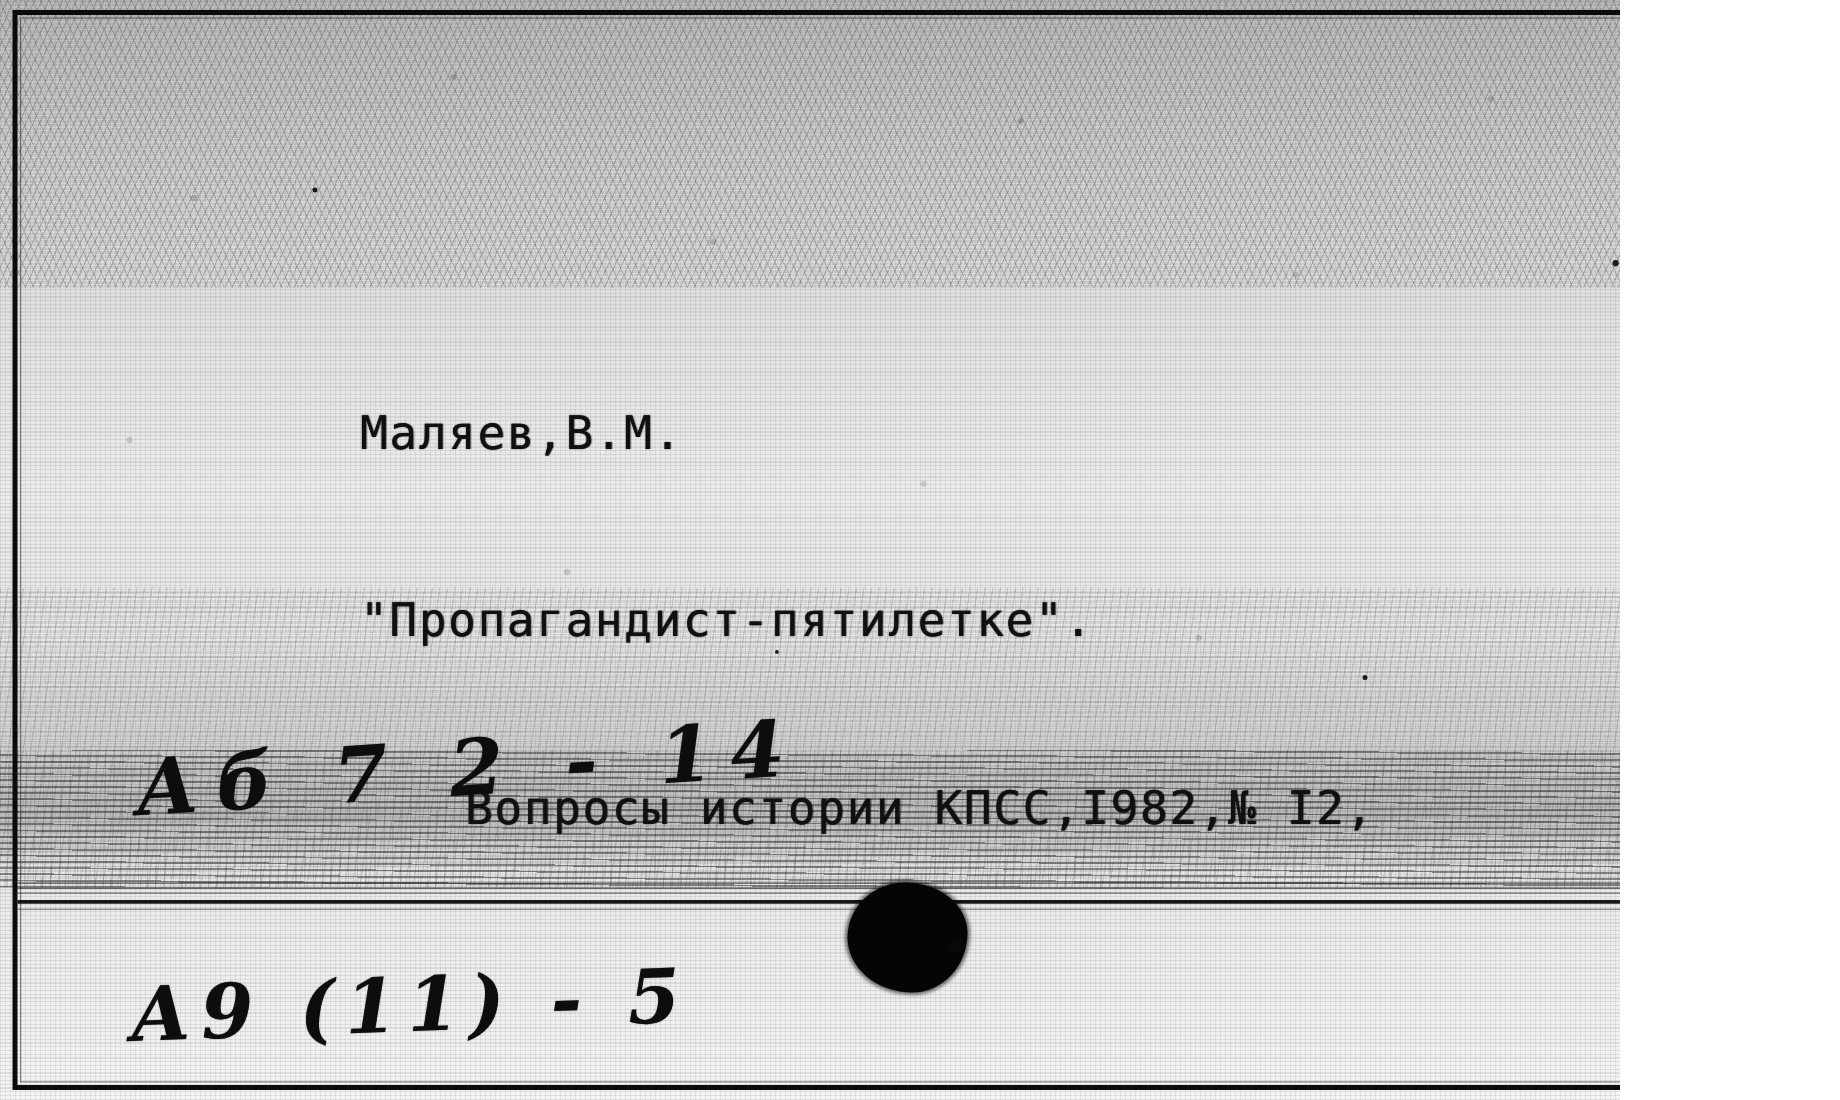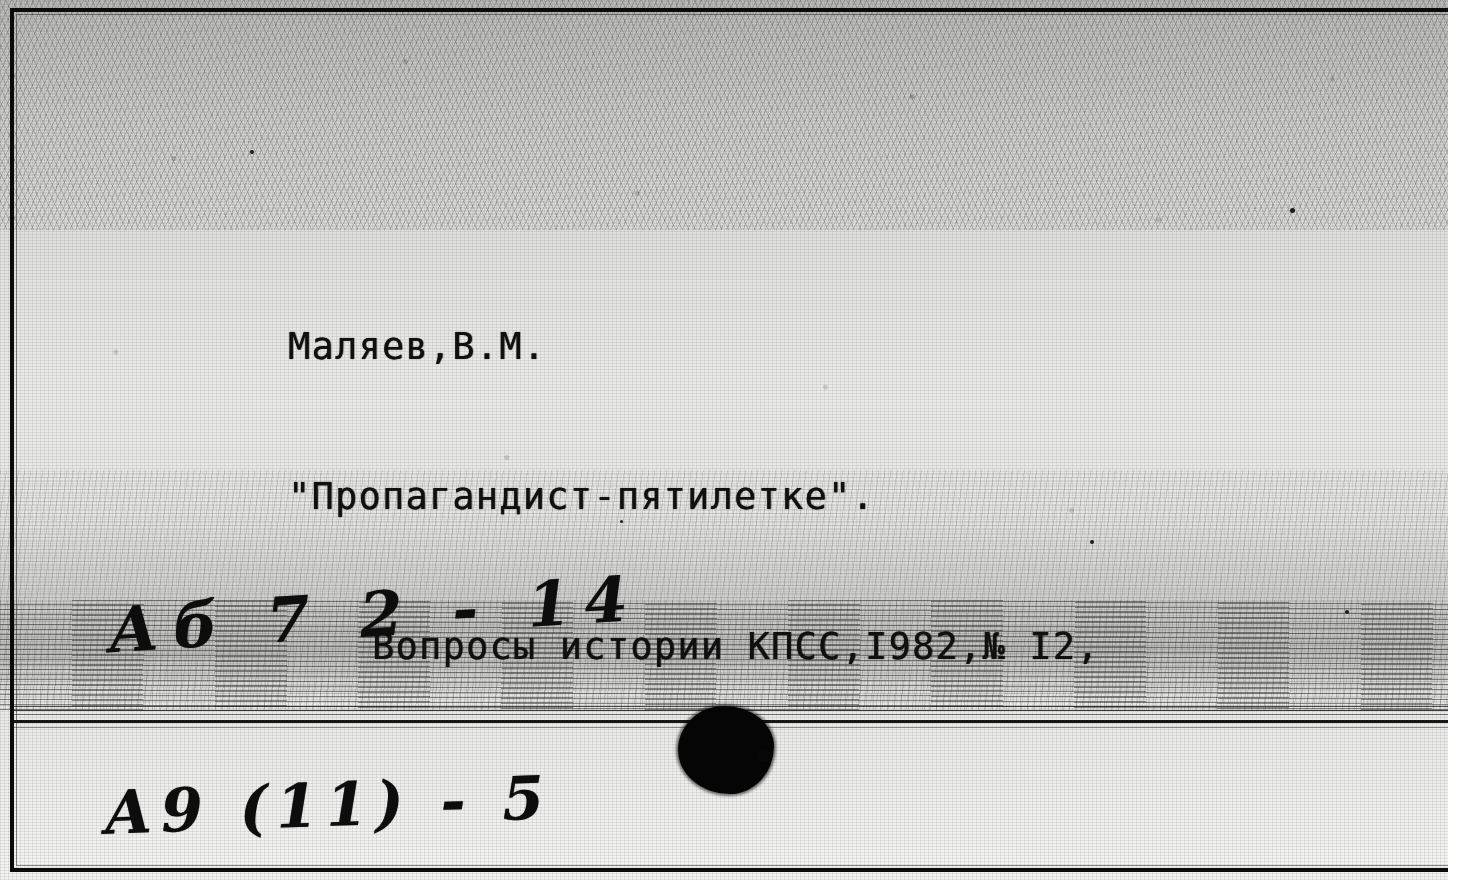--- a/index.html
+++ b/index.html
@@ -2,21 +2,21 @@
 <html><head>
 <meta charset="utf-8">
 <style>
   html, body {
     margin: 0;
     padding: 0;
     background: #ffffff;
   }
   #card {
     position: relative;
-    width: 1448px;
+    width: 1296px;
     height: 880px;
     overflow: hidden;
     background: #84cc16;
     font-family: "Liberation Sans", sans-serif;
   }
 
   
   .paper {
     position: absolute;
     inset: 0;

